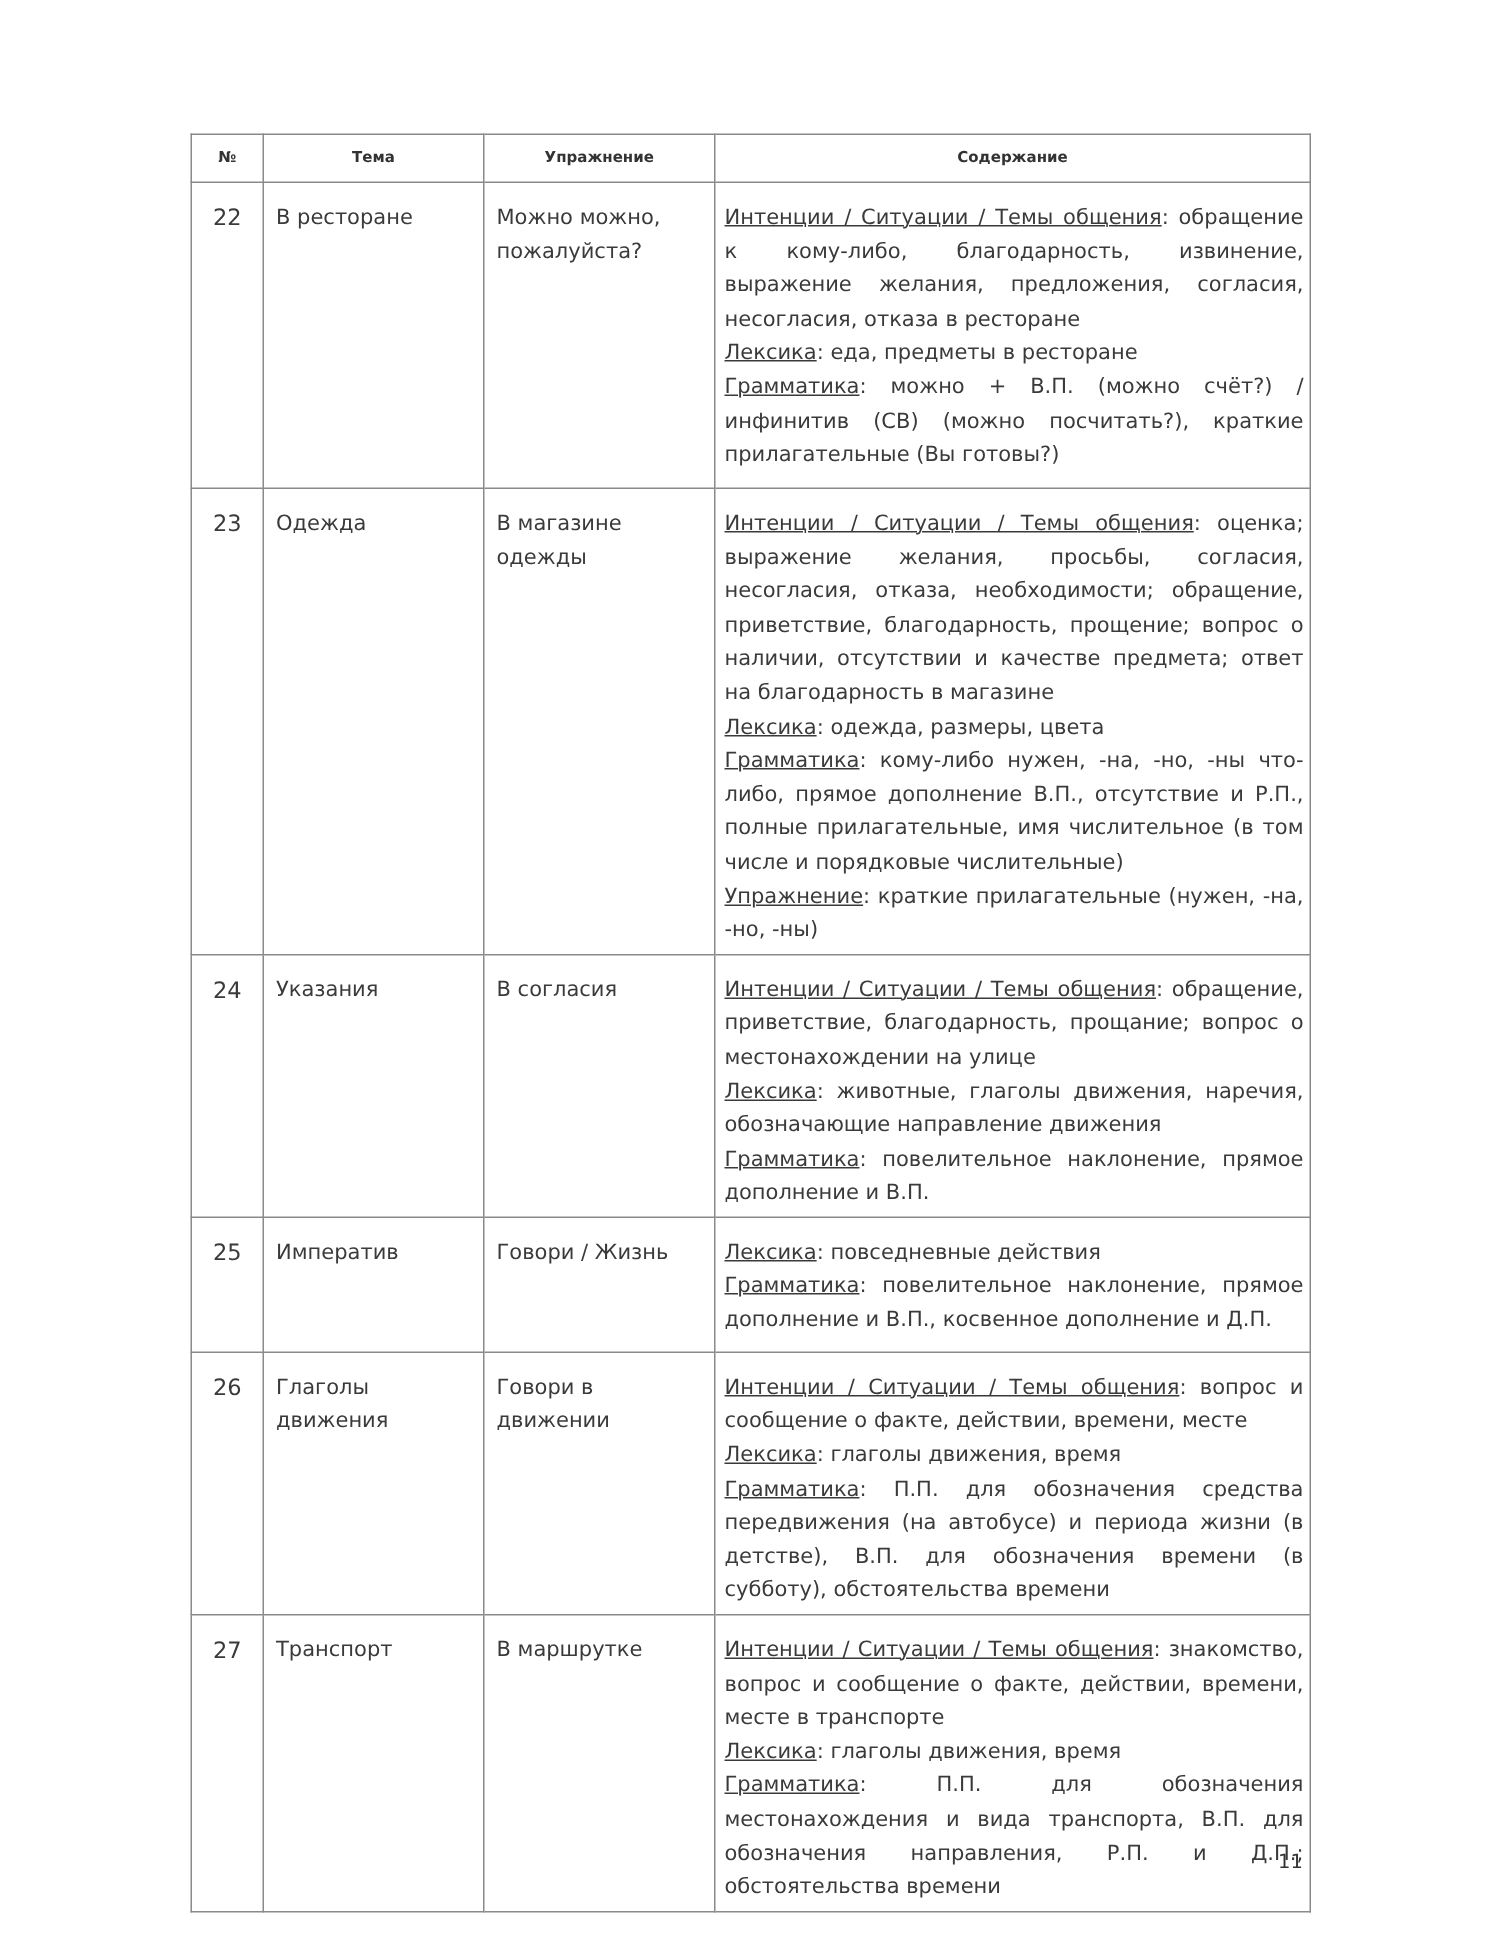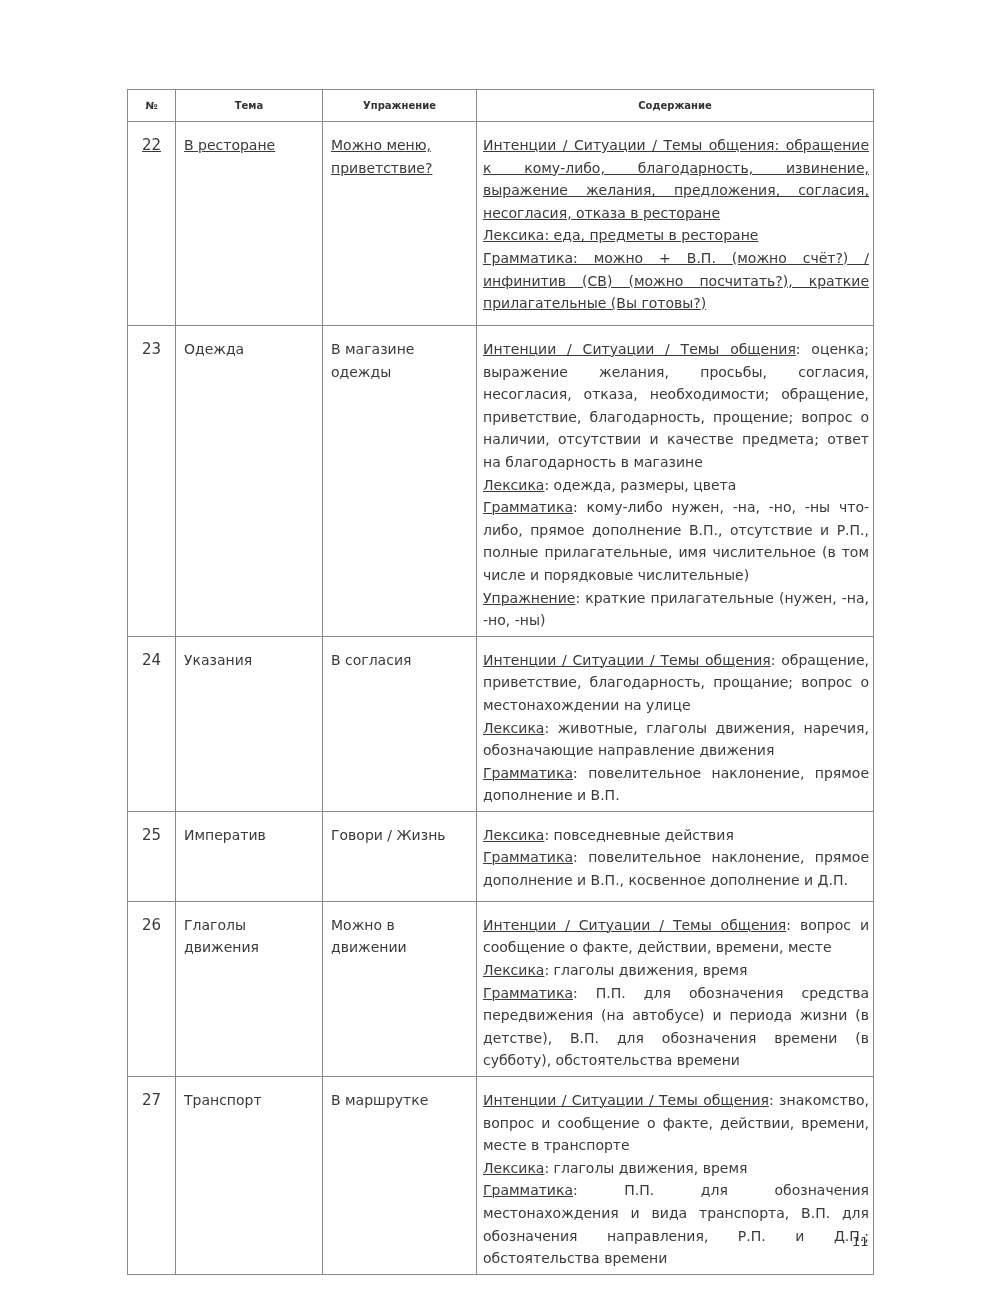--- a/index.html
+++ b/index.html
@@ -32,29 +32,29 @@
     </colgroup>
     <thead>
       <tr>
         <th>№</th>
         <th>Тема</th>
         <th>Упражнение</th>
         <th>Содержание</th>
       </tr>
     </thead>
     <tbody id="tbody">
-        <tr style="height: 204px; text-decoration: underline;">
+        <tr style="height: 204px;">
           <td class="num">
             <div class="cell">22</div>
           </td>
           <td class="topic">
             <div class="cell">В ресторане</div>
           </td>
           <td class="exercise">
-            <div class="cell">Можно меню, приветствие?</div>
+            <div class="cell">Можно можно, пожалуйста?</div>
           </td>
           <td class="content">
             <div class="cell">
               <span class="line"><span class="lbl">Интенции / Ситуации / Темы общения</span><span>: обращение к кому-либо, благодарность, извинение, выражение желания, предложения, согласия, несогласия, отказа в ресторане</span></span>
               <span class="line"><span class="lbl">Лексика</span><span>: еда, предметы в ресторане</span></span>
               <span class="line"><span class="lbl">Грамматика</span><span>: можно + В.П. (можно счёт?) / инфинитив (СВ) (можно посчитать?), краткие прилагательные (Вы готовы?)</span></span>
             </div>
           </td>
         </tr>
         <tr style="height: 295px;">
@@ -112,21 +112,21 @@
           </td>
         </tr>
         <tr style="height: 165px; margin-top: 18px;">
           <td class="num">
             <div class="cell">26</div>
           </td>
           <td class="topic">
             <div class="cell">Глаголы движения</div>
           </td>
           <td class="exercise">
-            <div class="cell">Можно в движении</div>
+            <div class="cell">Говори в движении</div>
           </td>
           <td class="content">
             <div class="cell">
               <span class="line"><span class="lbl">Интенции / Ситуации / Темы общения</span><span>: вопрос и сообщение о факте, действии, времени, месте</span></span>
               <span class="line"><span class="lbl">Лексика</span><span>: глаголы движения, время</span></span>
               <span class="line"><span class="lbl">Грамматика</span><span>: П.П. для обозначения средства передвижения (на автобусе) и периода жизни (в детстве), В.П. для обозначения времени (в субботу), обстоятельства времени</span></span>
             </div>
           </td>
         </tr>
         <tr style="height: 182px;">

